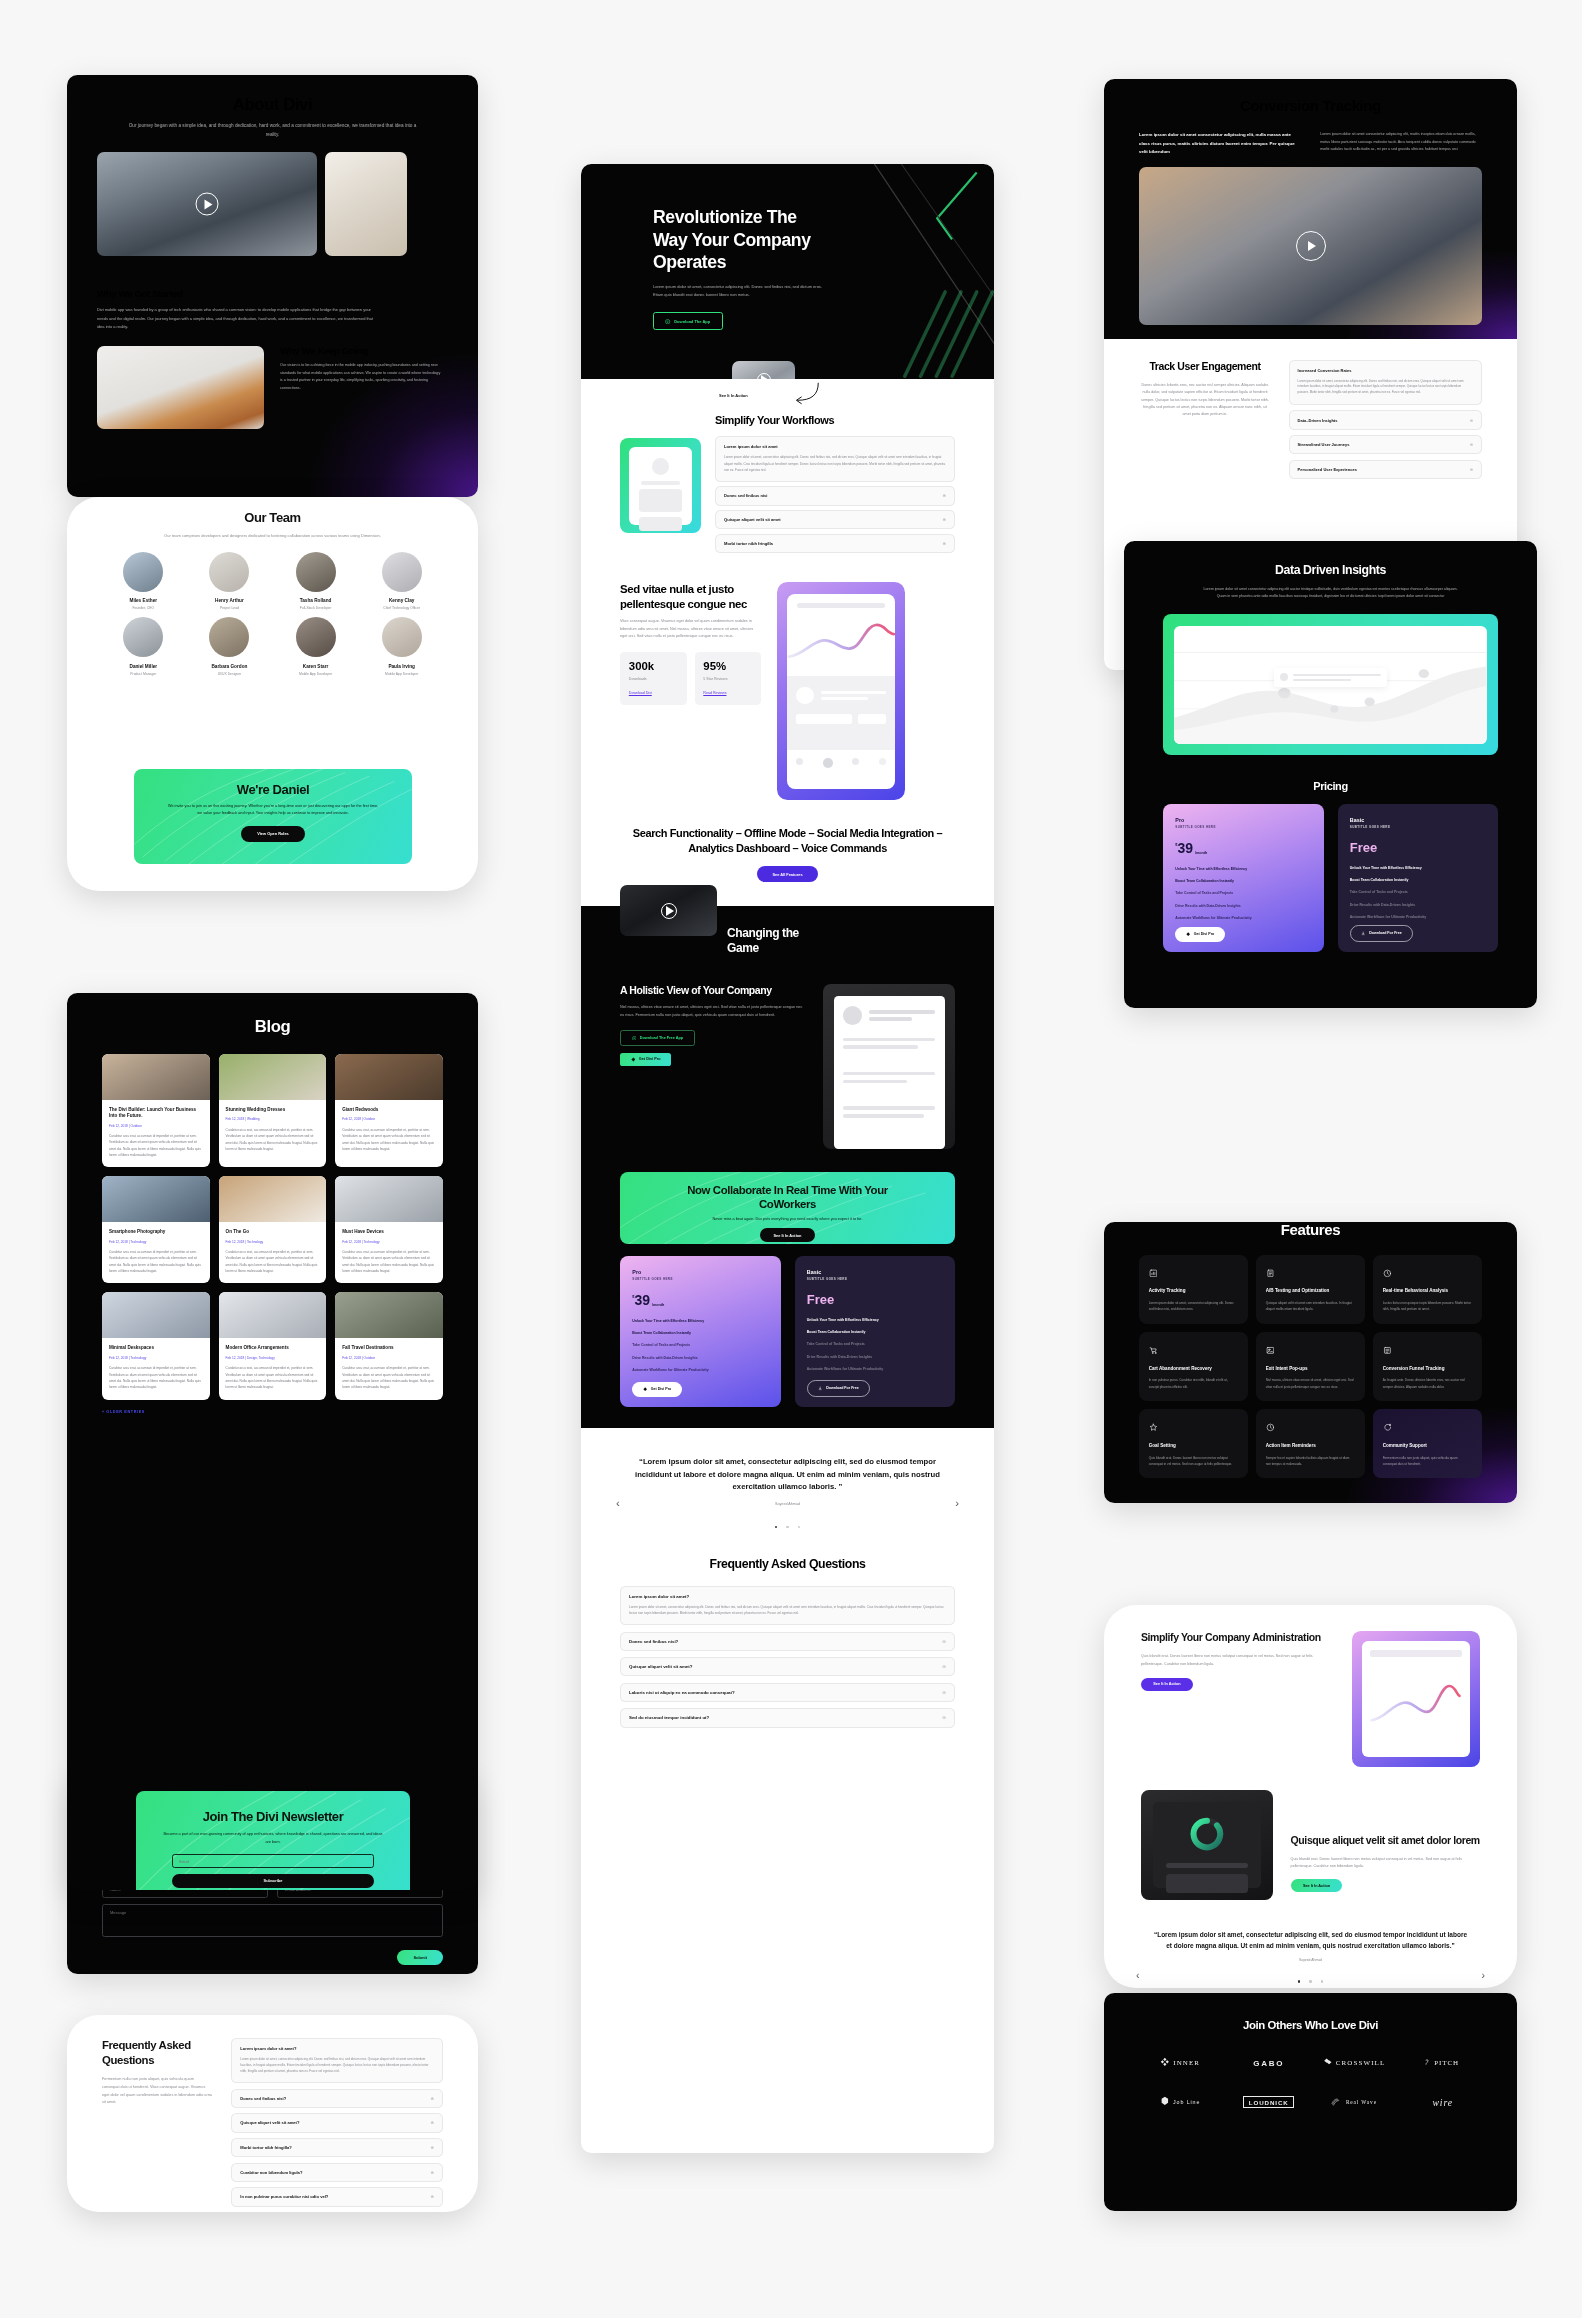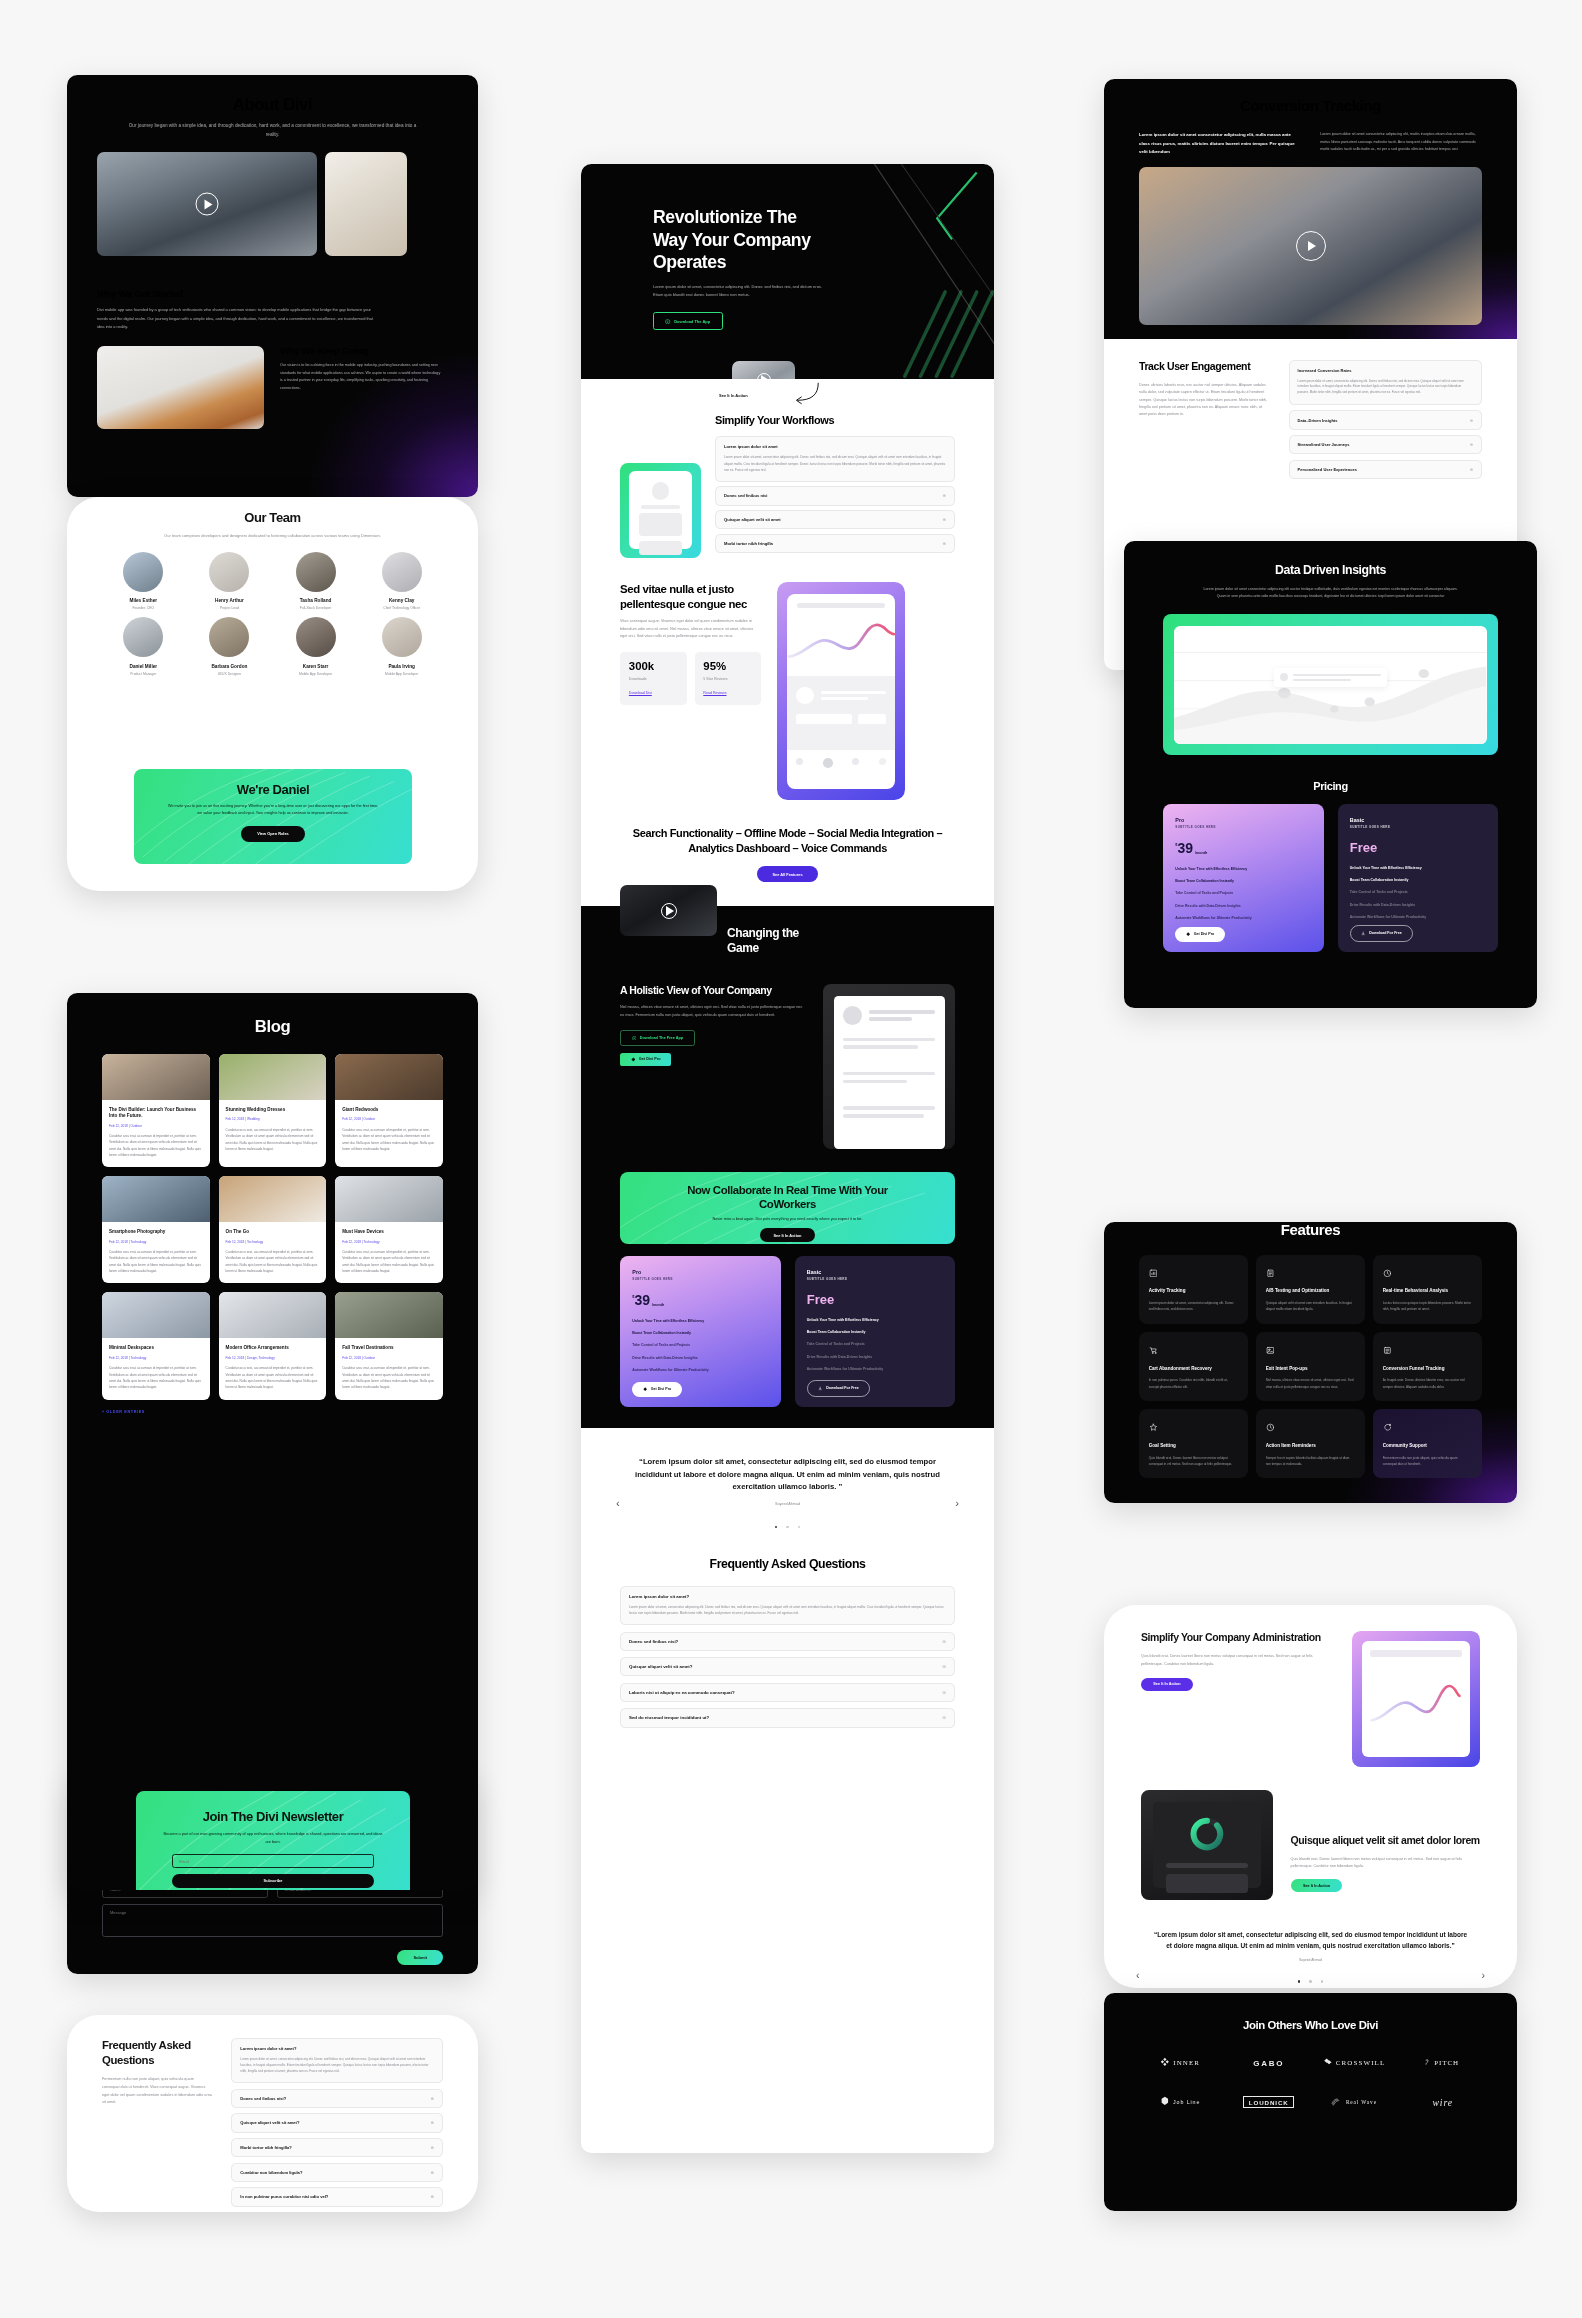--- a/index.html
+++ b/index.html
@@ -386,21 +386,21 @@
     </div>
 
     <div style="position:relative;height:30px;">
       <span style="position:absolute;left:138px;top:14px;font-size:4px;font-weight:700;color:#111;">See It In Action</span>
       <svg style="position:absolute;left:211px;top:1.8px;" width="28" height="24.6" viewBox="0 0 32 28" fill="none" stroke="#111" stroke-width="1.1">
         <path d="M30 2 C 30 16, 22 22, 6 22"></path>
           <path d="M11 18 L5 22 L11 26"></path>
       </svg>
     </div>
 
-    <div class="row" style="padding:5.3px 39px 0;gap:14px;align-items:flex-end;">
+    <div class="row" style="padding:5.3px 39px 0;gap:14px;align-items:center;">
       <div class="grad-mint2" style="width:81px;height:95px;border-radius:8px;padding:8.8px;">
         <div style="background:#fff;border-radius:6.2px;height:100%;padding:8px 7px;">
           <div style="width:17.6px;height:17.6px;border-radius:50%;background:#ededf0;margin:2.6px auto 0;"></div>
           <div style="height:4.4px;background:#ededf0;border-radius:1.8px;margin:5.3px 5.3px 0;"></div>
           <div style="height:23px;background:#ededf0;border-radius:3.5px;margin:3.5px 3.5px 0;"></div>
           <div style="height:14px;background:#ededf0;border-radius:3.5px;margin:5.3px 3.5px 0;"></div>
         </div>
       </div>
       <div style="flex:1;">
         <h2 style="font-size:11px;line-height:1.25;">Simplify Your Workflows</h2>
@@ -664,21 +664,21 @@
       <div class="row" style="padding:16px 35px 0;gap:19.3px;">
         <p style="flex:1;font-size:4.4px;line-height:1.95;font-weight:700;color:#fff;">Lorem ipsum dolor sit amet consectetur adipiscing elit, nulla massa ante class risus purus, mattis ultricies dictum laoreet enim tempor. Per quisque velit bibendum</p>
         <p class="muted-d" style="flex:1;font-size:3.7px;line-height:2;">Lorem ipsum dolor sit amet consectetur adipiscing elit, mattis inceptos etiam duis ornare mollis, metus libero parturient sociosqu molestie taciti. Arcu torquent cubilia donec vulputate commodo morbi sodales taciti sollicitudin ac, mi per a sed gravida ultricies habitant tempus orci</p>
       </div>
       <div class="ph ph-tablet" style="position:relative;margin:10.5px 35px 0;height:158px;">
         <div class="play"></div>
       </div>
     </div>
 
     <div class="row" style="background:#fff;padding:21px 35px 0;gap:17.6px;align-items:flex-start;height:185px;">
-      <div style="width:132px;">
+      <div style="width:132px;text-align:center;">
         <h2 style="font-size:10.5px;line-height:1.28;">Track User Engagement</h2>
         <p class="muted-l" style="font-size:3.7px;line-height:2;margin-top:8px;">Donec ultricies lobortis eros, nec auctor nisl semper ultricies. Aliquam sodales nulla dolor, sed vulputate sapien efficitur ut. Etiam tincidunt ligula ut hendrerit semper. Quisque luctus lectus non turpis bibendum posuere. Morbi tortor nibh, fringilla sed pretium sit amet, pharetra non ex. Aliquam ornare nunc nibh, sit amet porta diam pretium in.</p>
       </div>
       <div id="track-acc" style="flex:1;">
           <div style="border: 0.9px solid rgba(0, 0, 0, 0.07); border-radius: 5.3px; background: rgb(250, 250, 250); padding: 7px 8px 8px; margin-bottom: 5.3px;">
             <div style="display: flex; align-items: center; justify-content: space-between; gap: 5.3px;">
               <div style="font-size: 4px; font-weight: 700; color: rgb(17, 17, 17);">Increased Conversion Rates</div>
             </div>
             <div style="font-size: 2.9px; line-height: 2; color: rgb(140, 140, 147); margin-top: 5.3px;">Lorem ipsum dolor sit amet, consectetur adipiscing elit. Donec sed finibus nisi, sed dictum eros. Quisque aliquet velit sit amet sem interdum faucibus, in feugiat aliquet mollis. Etiam tincidunt ligula ut hendrerit semper. Quisque luctus lectus non turpis bibendum posuere. Morbi tortor nibh, fringilla sed pretium sit amet, pharetra non ex. Fusce vel egestas nisl.</div>
           </div>

